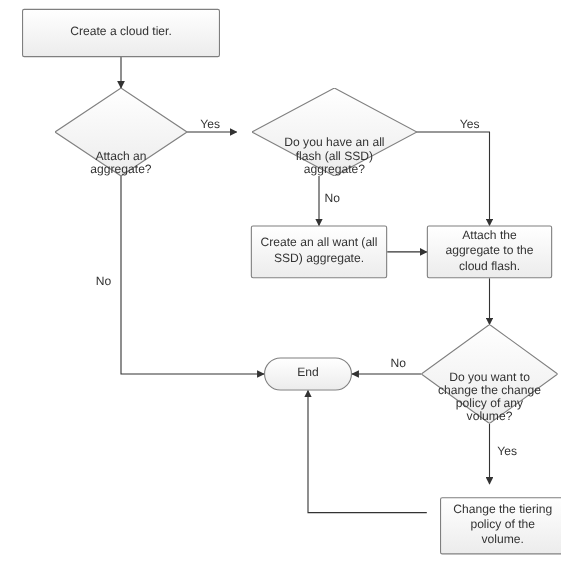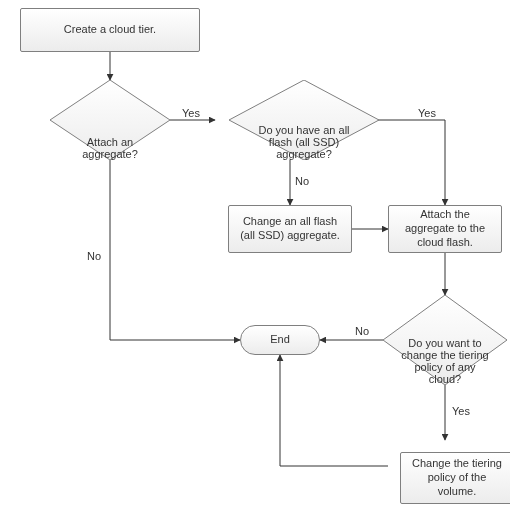--- a/index.html
+++ b/index.html
@@ -117,39 +117,39 @@
           <stop offset="1" stop-color="#ececec"></stop>
         </linearGradient>
       </defs>
   </svg>
   <div class="label">
       <span>Do you have an all flash (all SSD) aggregate?</span>
     </div>
 </div>
 
 <div class="node rect" style="left:228px; top:205px; width:124px; height:48px;">
-  <span>Change an all flash (all SSD) aggregate.</span>
+  <span>Create an all want (all SSD) aggregate.</span>
 </div>
 
 <div class="node rect" style="left:388px; top:205px; width:114px; height:48px;">
   <span>Attach the aggregate to the cloud flash.</span>
 </div>
 
 <div class="diamond" style="left:383px; top:295px; width:124px; height:90px;">
   <svg width="124" height="90">
       <polygon points="62,0 124,45 62,90 0,45" fill="url(#g6)" stroke="#7f7f7f"></polygon>
     <defs>
         <linearGradient id="g6" x1="0" y1="0" x2="0" y2="1">
           <stop offset="0" stop-color="#ffffff"></stop>
           <stop offset="1" stop-color="#ececec"></stop>
         </linearGradient>
       </defs>
   </svg>
   <div class="label" style="padding:0 14px;">
-      <span>Do you want to change the tiering policy of any cloud?</span>
+      <span>Do you want to change the change policy of any volume?</span>
     </div>
 </div>
 
 <div class="node rect" style="left:388px; top:452px; width:114px; height:52px;margin-left:12px;">
   <span>Change the tiering policy of the volume.</span>
 </div>
 
 <div class="node term" style="left:240px; top:325px; width:80px; height:30px;text-align:center;">
   <span>End</span>
 </div>

